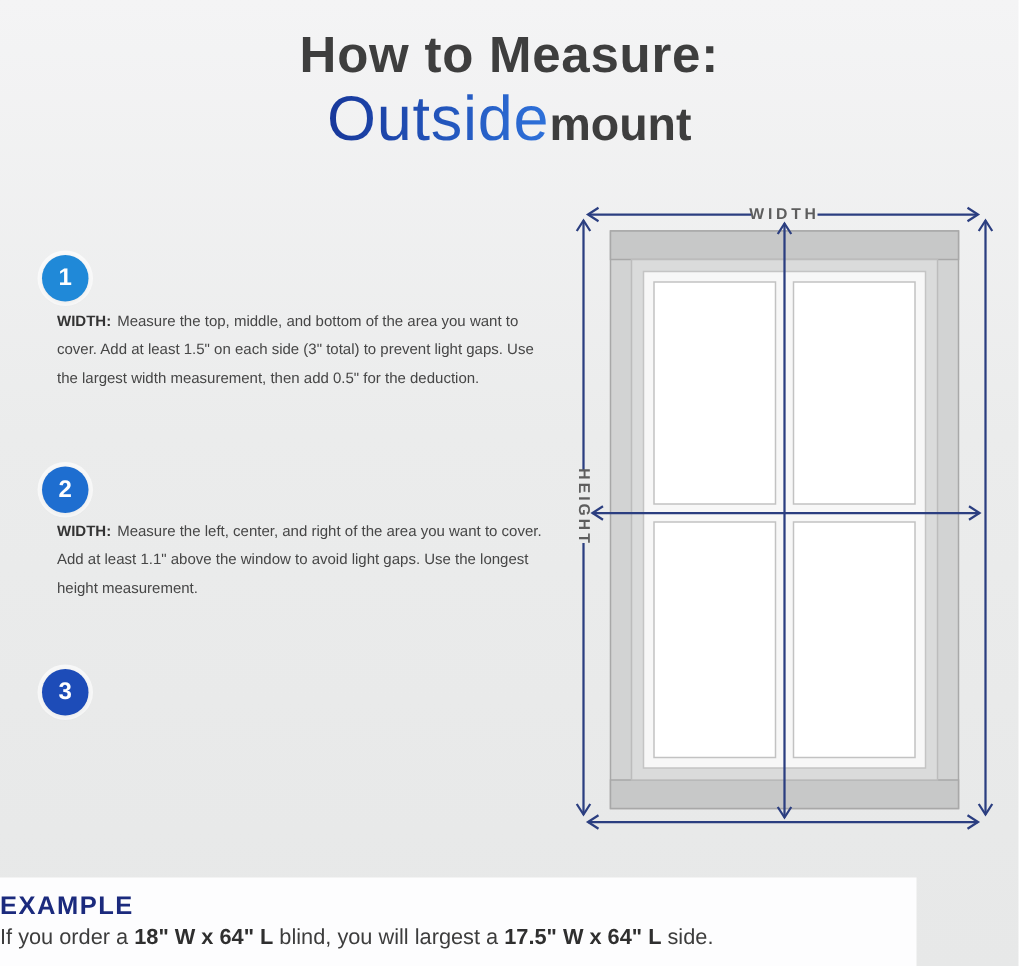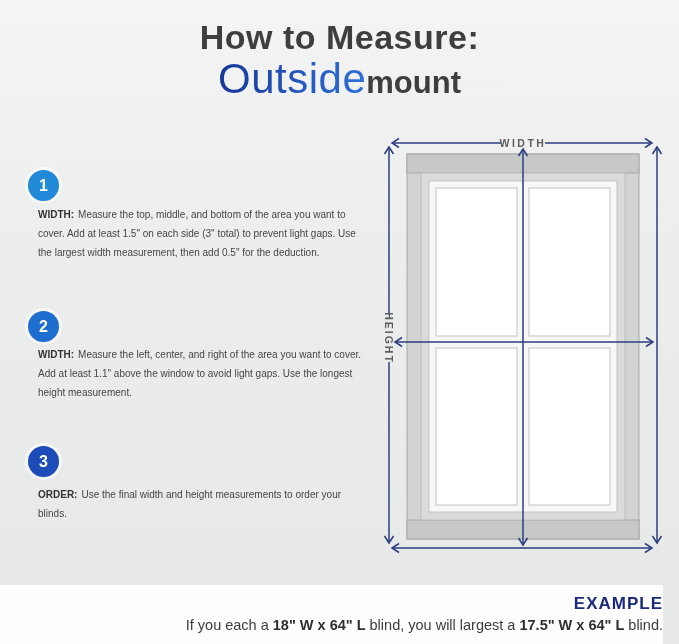--- a/index.html
+++ b/index.html
@@ -42,22 +42,22 @@
   .text-2{top:345px;}
   .text-3{top:485px;}
   
   .diagram{position:absolute;left:368px;top:122px;width:300px;height:462px;}
   .diagram text{
     font-family:"Liberation Sans","DejaVu Sans",sans-serif;
     font-size:10.5px;font-weight:700;fill:#5d5d5d;
   }
   
   .footer{
-    position:absolute;left:0;top:585px;width:663px;height:59px;
-    background:#fdfdfe;text-align:right;
+    position:absolute;left:0;top:585px;width:611px;height:59px;
+    background:#fdfdfe;text-align:left;
   }
   .example-heading{margin-top:9px;font-size:17px;font-weight:700;color:#1b2a7d;letter-spacing:1px;}
   .example-line{margin-top:3px;font-size:14.5px;color:#3d3d3d;}
   .example-line b{color:#2f2f2f;}
 </style>
 </head>
 <body>
 
 <div class="canvas">
 
@@ -74,21 +74,20 @@
   <p class="step-text text-1"><strong>WIDTH:</strong><span>Measure the top, middle, and bottom of the area you want to cover. Add at least 1.5" on each side (3" total) to prevent light gaps. Use the largest width measurement, then add 0.5" for the deduction.</span></p>
 
   <div class="step-badge badge-2">
     <span>2</span>
   </div>
   <p class="step-text text-2"><strong>WIDTH:</strong><span>Measure the left, center, and right of the area you want to cover. Add at least 1.1" above the window to avoid light gaps. Use the longest height measurement.</span></p>
 
   <div class="step-badge badge-3">
     <span>3</span>
   </div>
-  <p class="step-text text-3"><strong>ORDER:</strong><span>Use the final width and height measurements to order your blinds.</span></p>
 
   <svg class="diagram" viewBox="0 0 300 462" xmlns="http://www.w3.org/2000/svg">
 
     <g>
       <rect x="39" y="32" width="232" height="385" fill="#d2d3d3" stroke="#a8a8a8" stroke-width="1"></rect>
       <rect x="39" y="32" width="232" height="19" fill="#c7c8c8" stroke="#a8a8a8" stroke-width="1"></rect>
       <rect x="39" y="398" width="232" height="19" fill="#c7c8c8" stroke="#a8a8a8" stroke-width="1"></rect>
       <rect x="53" y="51" width="204" height="347" fill="#dadbdb" stroke="#bcbcbc" stroke-width="1"></rect>
       <rect x="61" y="59" width="188" height="331" fill="#f7f7f7" stroke="#c4c4c4" stroke-width="1"></rect>
       <rect x="68" y="66" width="81" height="148" fill="#ffffff" stroke="#c2c2c2" stroke-width="1"></rect>
@@ -137,16 +136,16 @@
         <path d="M278,215.5 L285,220 L278,224.5"></path>
       </g>
     </g>
 
     <text x="155" y="21" text-anchor="middle" dominant-baseline="central" style="letter-spacing:2.5px">WIDTH</text>
     <text x="21" y="216" text-anchor="middle" dominant-baseline="central" transform="rotate(90 21 216)" style="letter-spacing:2px">HEIGHT</text>
   </svg>
 
   <div class="footer">
     <div class="example-heading">EXAMPLE</div>
-    <div class="example-line"><span>If you each a </span><b>18" W x 64" L</b><span> blind, you will largest a </span><b>17.5" W x 64" L</b><span> blind.</span></div>
+    <div class="example-line"><span>If you order a </span><b>18" W x 64" L</b><span> blind, you will largest a </span><b>17.5" W x 64" L</b><span> side.</span></div>
   </div>
 
 </div>
 
 </body></html>

